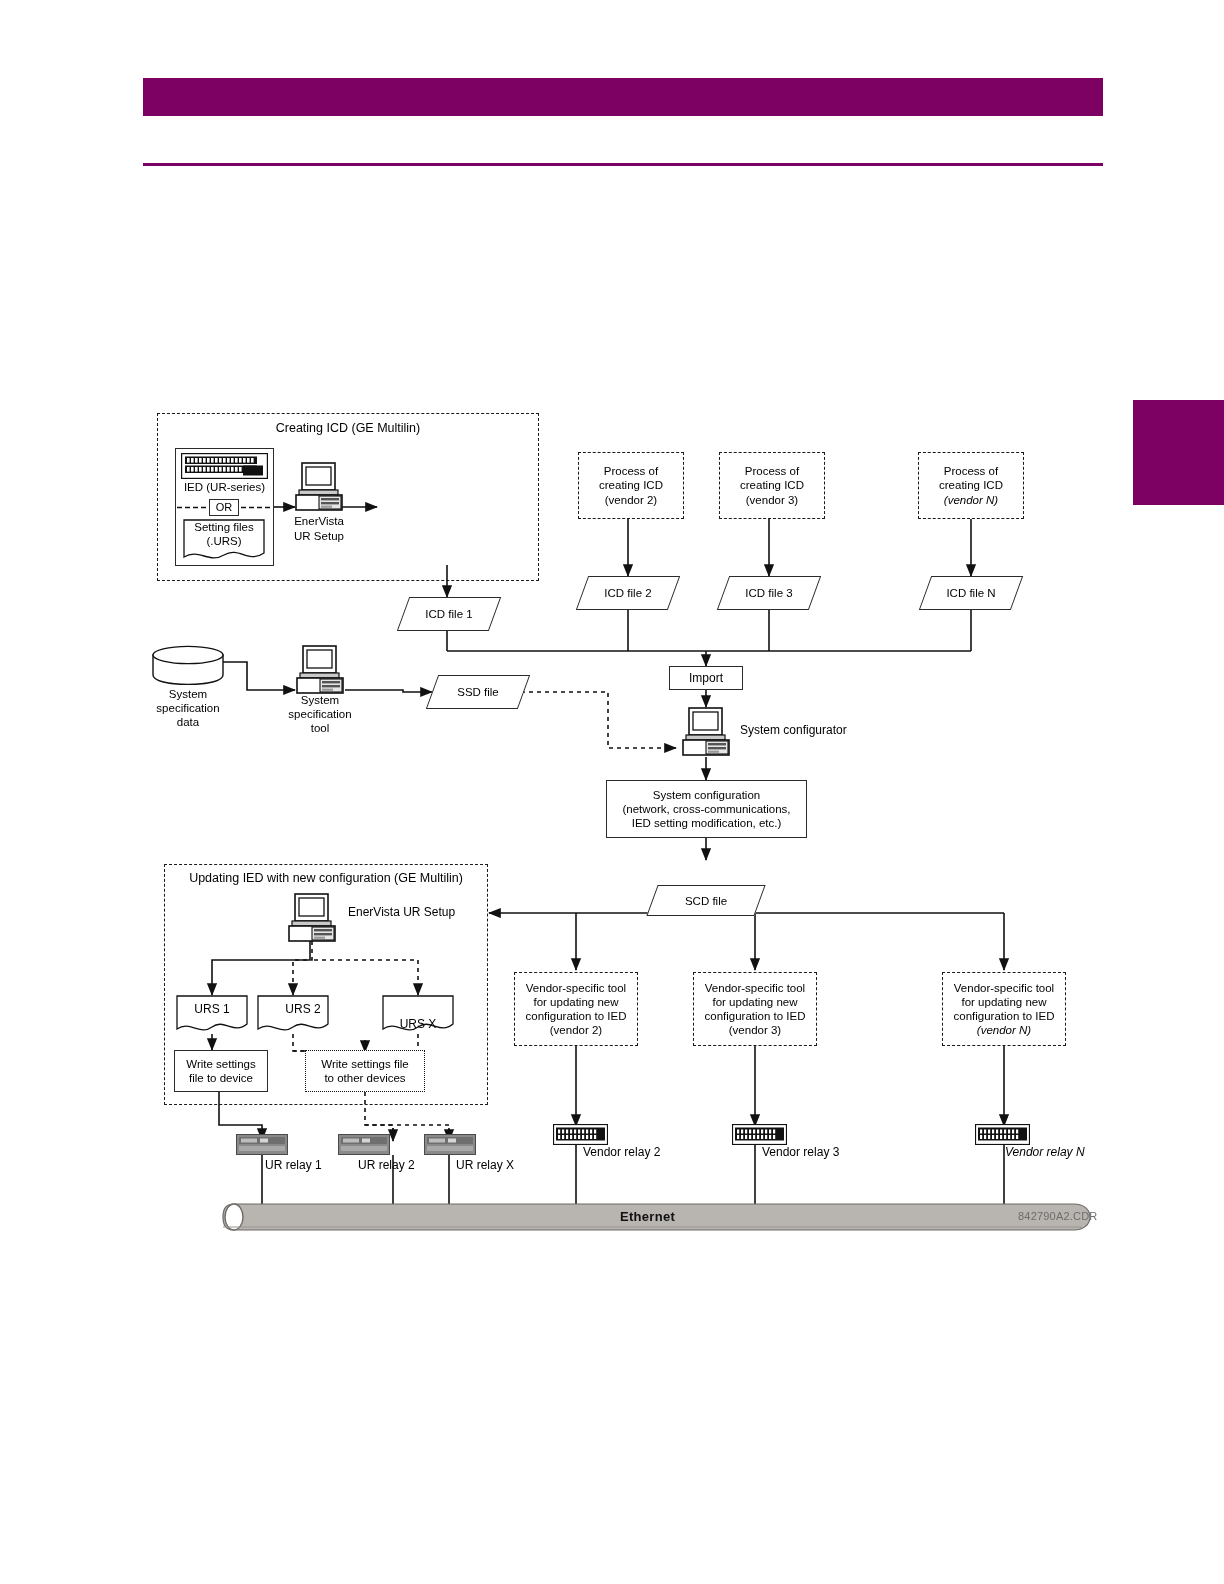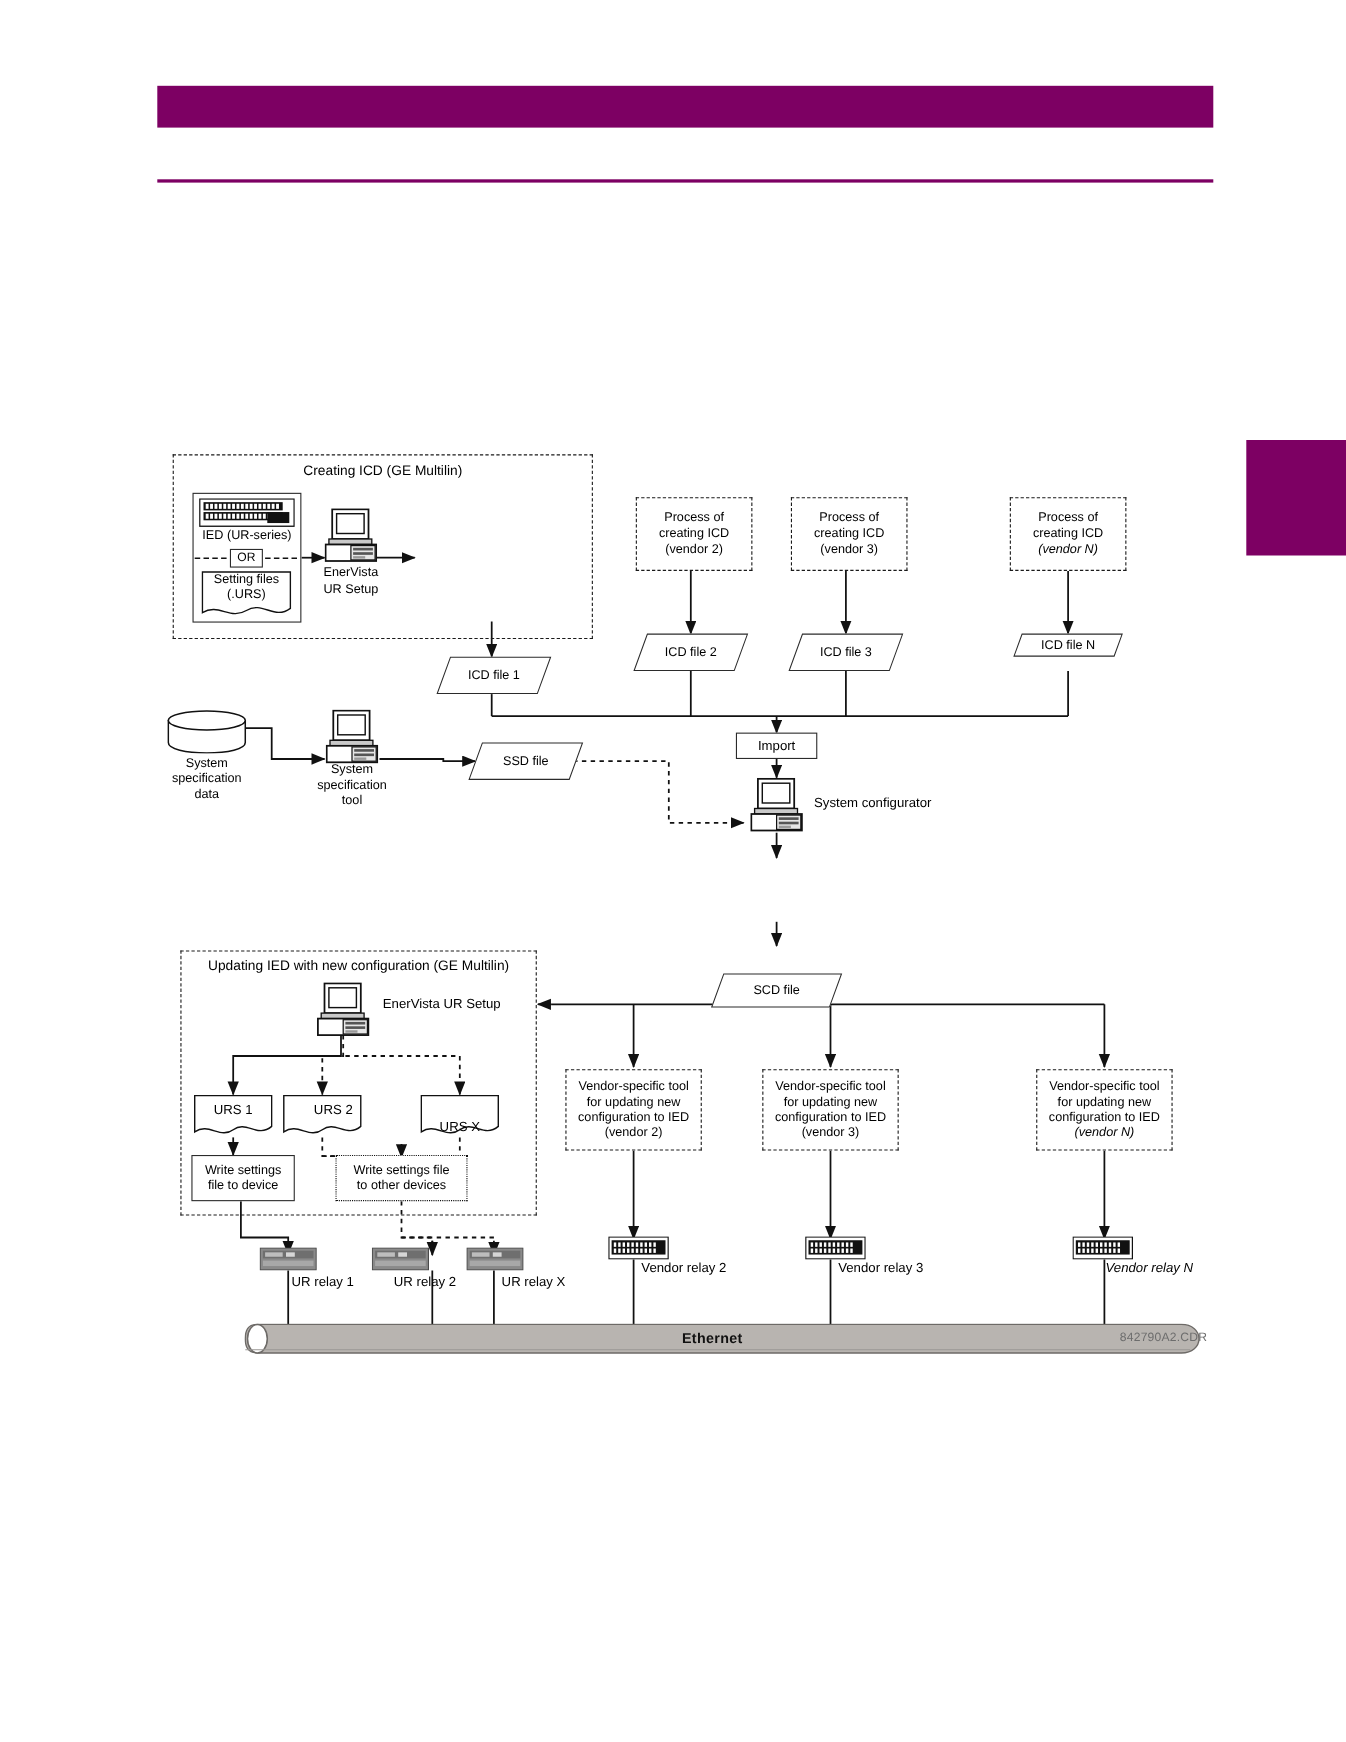--- a/index.html
+++ b/index.html
@@ -370,21 +370,21 @@
       <span class="para-txt t115">ICD file 1</span>
     </div>
     <div class="para" style="left:582px; top:576px; width:92px; height:34px;">
       <div class="para-skew"></div>
       <span class="para-txt t115">ICD file 2</span>
     </div>
     <div class="para" style="left:723px; top:576px; width:92px; height:34px;">
       <div class="para-skew"></div>
       <span class="para-txt t115">ICD file 3</span>
     </div>
-    <div class="para" style="left:925px; top:576px; width:92px; height:21px;">
+    <div class="para" style="left:925px; top:576px; width:92px; height:34px;">
       <div class="para-skew"></div>
       <span class="para-txt t115">ICD file N</span>
     </div>
 
     <div class="dbicon" style="left:152px; top:645px; width:72px; height:40px;">
       <svg width="72" height="40" viewBox="0 0 72 40">
         <path d="M1,10 L1,30 C1,36 17,39.5 36,39.5 C55,39.5 71,36 71,30 L71,10 Z" fill="#fff" stroke="#111" stroke-width="1.4"></path>
         <ellipse cx="36" cy="10" rx="35" ry="8.6" fill="#fff" stroke="#111" stroke-width="1.4"></ellipse>
       </svg>
     </div>
@@ -424,20 +424,25 @@
         <rect x="4" y="28" width="39" height="5" fill="#c9c9c9" stroke="#111" stroke-width="1.2"></rect>
         <rect x="1" y="33" width="46" height="15" fill="#fff" stroke="#111" stroke-width="1.6"></rect>
         <rect x="24" y="34" width="22" height="13" fill="#e6e6e6" stroke="#111" stroke-width="1.1"></rect>
         <rect x="26" y="36" width="18" height="2.4" fill="#555"></rect>
         <rect x="26" y="40" width="18" height="2.4" fill="#555"></rect>
         <rect x="26" y="43.6" width="11" height="2.2" fill="#999"></rect>
       </svg>
     </div>
     <div class="plainlabel t12" style="left:740px; top:723px; width:180px; text-align:left;">System configurator</div>
 
+    <div class="node solidbox" style="left:606px; top:780px; width:201px; height:58px; flex-direction:column;">
+      <span class="t115">System configuration</span>
+      <span class="t115">(network, cross-communications,</span>
+      <span class="t115">IED setting modification, etc.)</span>
+    </div>
 
     <div class="para" style="left:652px; top:860px; width:108px; height:31px;margin-top:25px;">
       <div class="para-skew"></div>
       <span class="para-txt t115">SCD file</span>
     </div>
 
     <div class="node dashgroup" style="left:164px; top:864px; width:324px; height:241px;"></div>
     <div class="grouplabel t125" style="left:164px; top:871px; width:324px;">Updating IED with new configuration (GE Multilin)</div>
 
     <div class="pcicon" style="left:288px; top:893px; width:48px; height:50px;">

